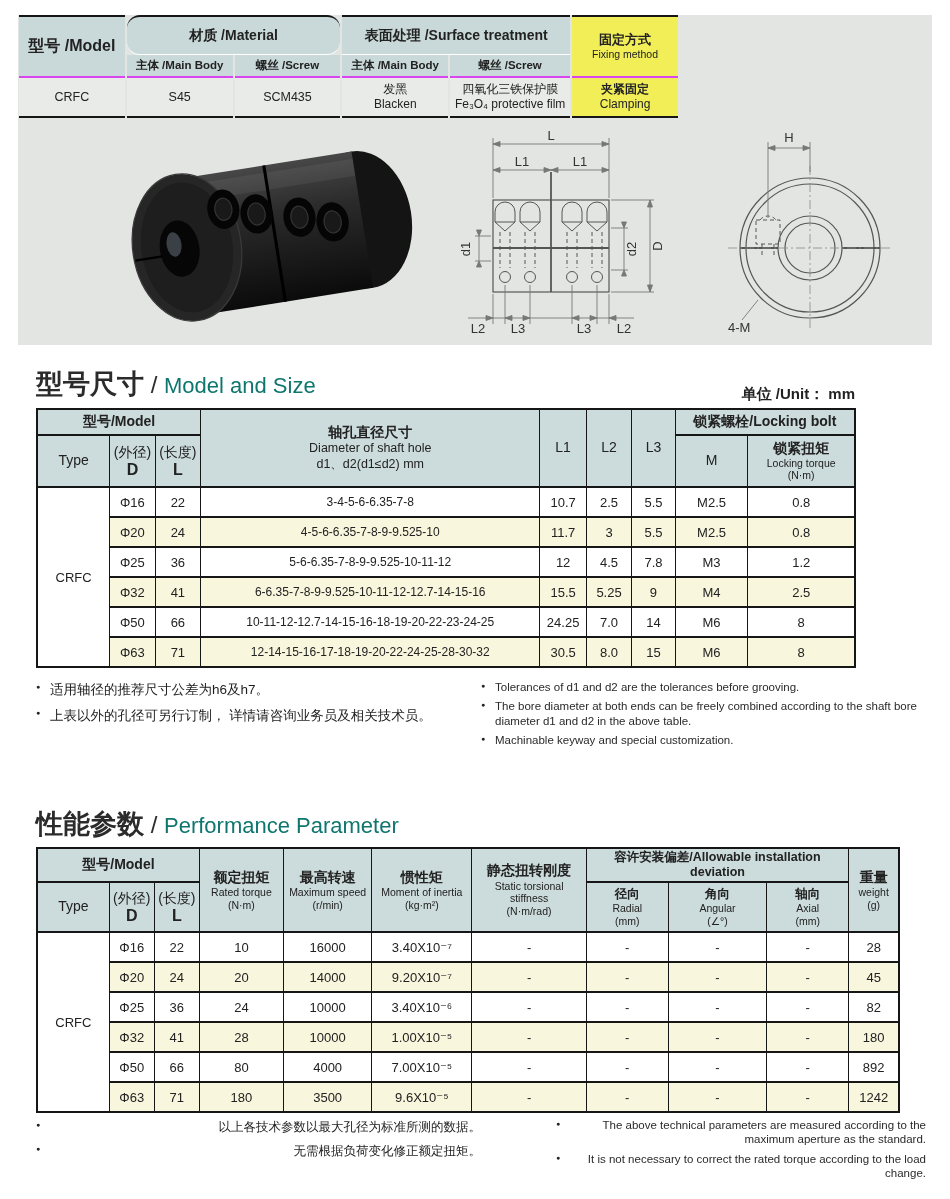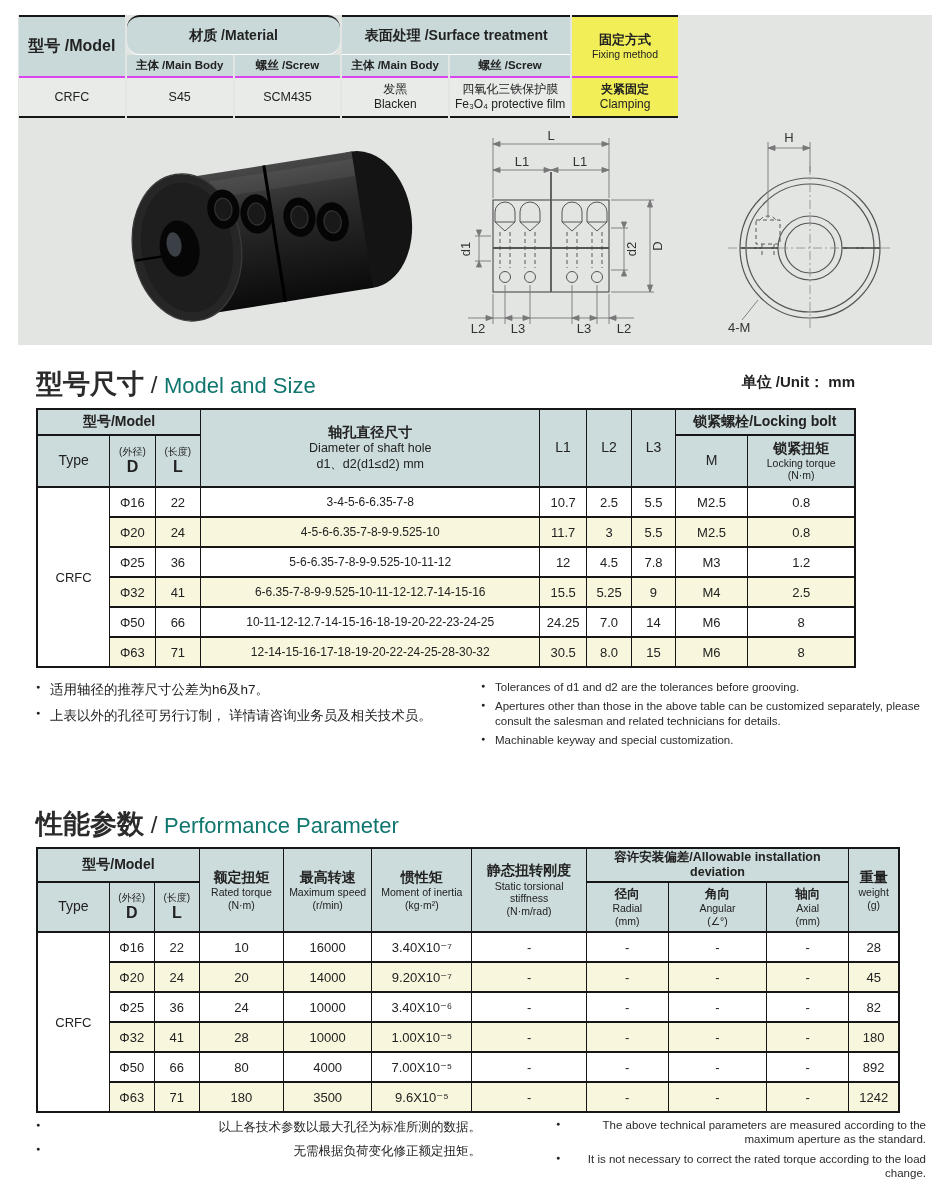--- a/index.html
+++ b/index.html
@@ -42,21 +42,21 @@
     border:1px solid #161616; border-top-width:2px; border-bottom-width:2px;
     text-align:center; vertical-align:middle; padding:1px 3px; overflow:hidden;
   }
   table.grid { border:2.5px solid #161616; }
   table.grid th { background:#ccdbdb; font-weight:normal; }
   .zh14 { font-size:14px; font-weight:bold; display:block; line-height:1.25; }
   .zh13 { font-size:13px; font-weight:bold; display:block; line-height:1.2; }
   .en12 { font-size:12.5px; display:block; line-height:1.25; }
   .en10 { font-size:10.5px; display:block; line-height:1.2; }
   .big-dl { font-size:16px; font-weight:bold; display:block; line-height:1.1; }
-  .small-zh { font-size:10px; display:block; line-height:1.2; }
+  .small-zh { font-size:14px; display:block; line-height:1.2; }
   td.val { font-size:13px; background:#fff; height:30px; }
   tr.alt td.val { background:#f8f6dc; }
   td.holes { text-align:left; font-size:12px; padding-left:6px; }
   td.type-cell { font-size:13px; background:#fff; }
 
   
   .notes { position:absolute; display:flex; left:36px; width:890px; }
   .notes .col-zh { width:445px; }
   .notes .col-en { width:445px; }
   .note-li { position:relative; padding-left:14px; margin-bottom:6px; }
@@ -250,21 +250,21 @@
     <path d="M68,20 l7,-2.5 v5 z M110,20 l-7,-2.5 v5 z" fill="#777"></path>
     <line x1="42" y1="192" x2="58" y2="172"></line>
   </g>
   <text class="dim-text" x="89" y="14" text-anchor="middle">H</text>
   <text class="dim-text" x="28" y="204">4-M</text>
 </svg>
 
 <div class="sec-title" style="top:366px;">
   <span class="zh">型号尺寸</span><span class="slash"> / </span><span class="en">Model and Size</span>
 </div>
-<div class="unit-label" style="top:373px;">单位 /Unit： mm</div>
+<div class="unit-label" style="top:385px;">单位 /Unit： mm</div>
 
 <table class="grid" style="left:36px; top:408px; width:820px;">
   <colgroup>
     <col style="width:72px">
       <col style="width:45px">
       <col style="width:45px">
       <col style="width:336px">
     <col style="width:46px">
       <col style="width:45px">
       <col style="width:43px">
@@ -379,21 +379,21 @@
 </tbody>
   </table>
 
 <div class="notes" style="top:680px;">
   <div class="col-zh">
     <div class="note-li">适用轴径的推荐尺寸公差为h6及h7。</div>
     <div class="note-li">上表以外的孔径可另行订制， 详情请咨询业务员及相关技术员。</div>
   </div>
   <div class="col-en">
     <div class="note-li">Tolerances of d1 and d2 are the tolerances before grooving.</div>
-    <div class="note-li">Apertures other than those in the above table can be customized separately, please consult the salesman and related technicians for details.</div>
+    <div class="note-li">The bore diameter at both ends can be freely combined according to the shaft bore diameter d1 and d2 in the above table.</div>
     <div class="note-li">Machinable keyway and special customization.</div>
   </div>
 </div>
 
 <div class="sec-title" style="top:806px;">
   <span class="zh">性能参数</span><span class="slash"> / </span><span class="en">Performance Parameter</span>
 </div>
 
 <table class="grid" style="left:36px; top:847px; width:864px;">
   <colgroup>

